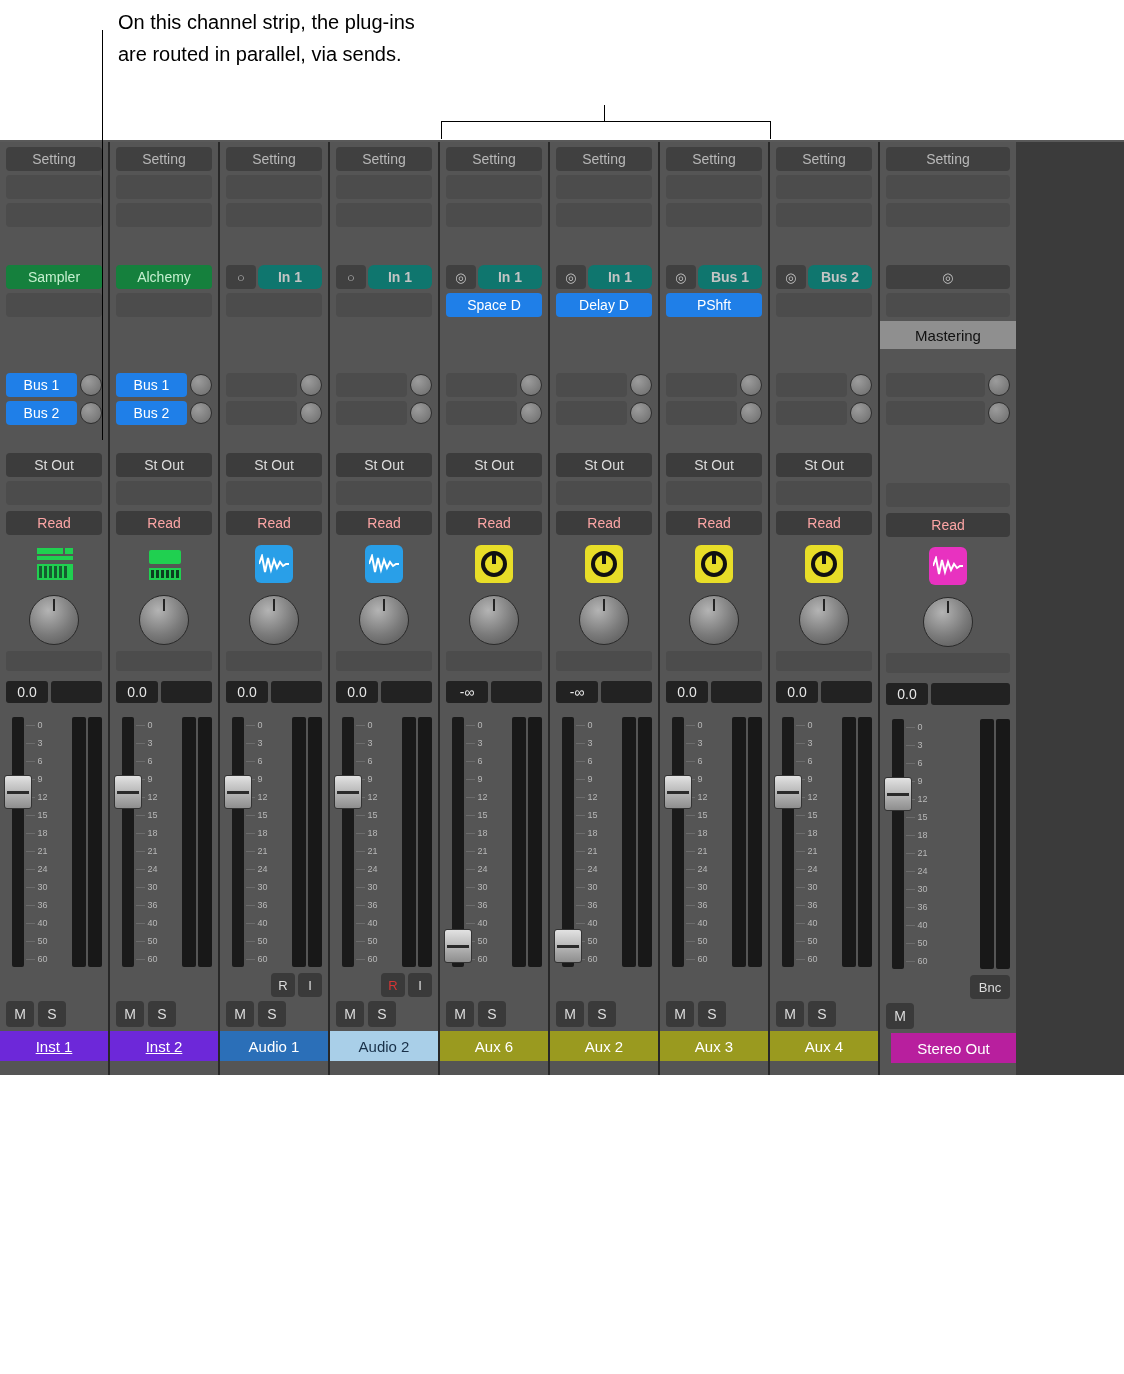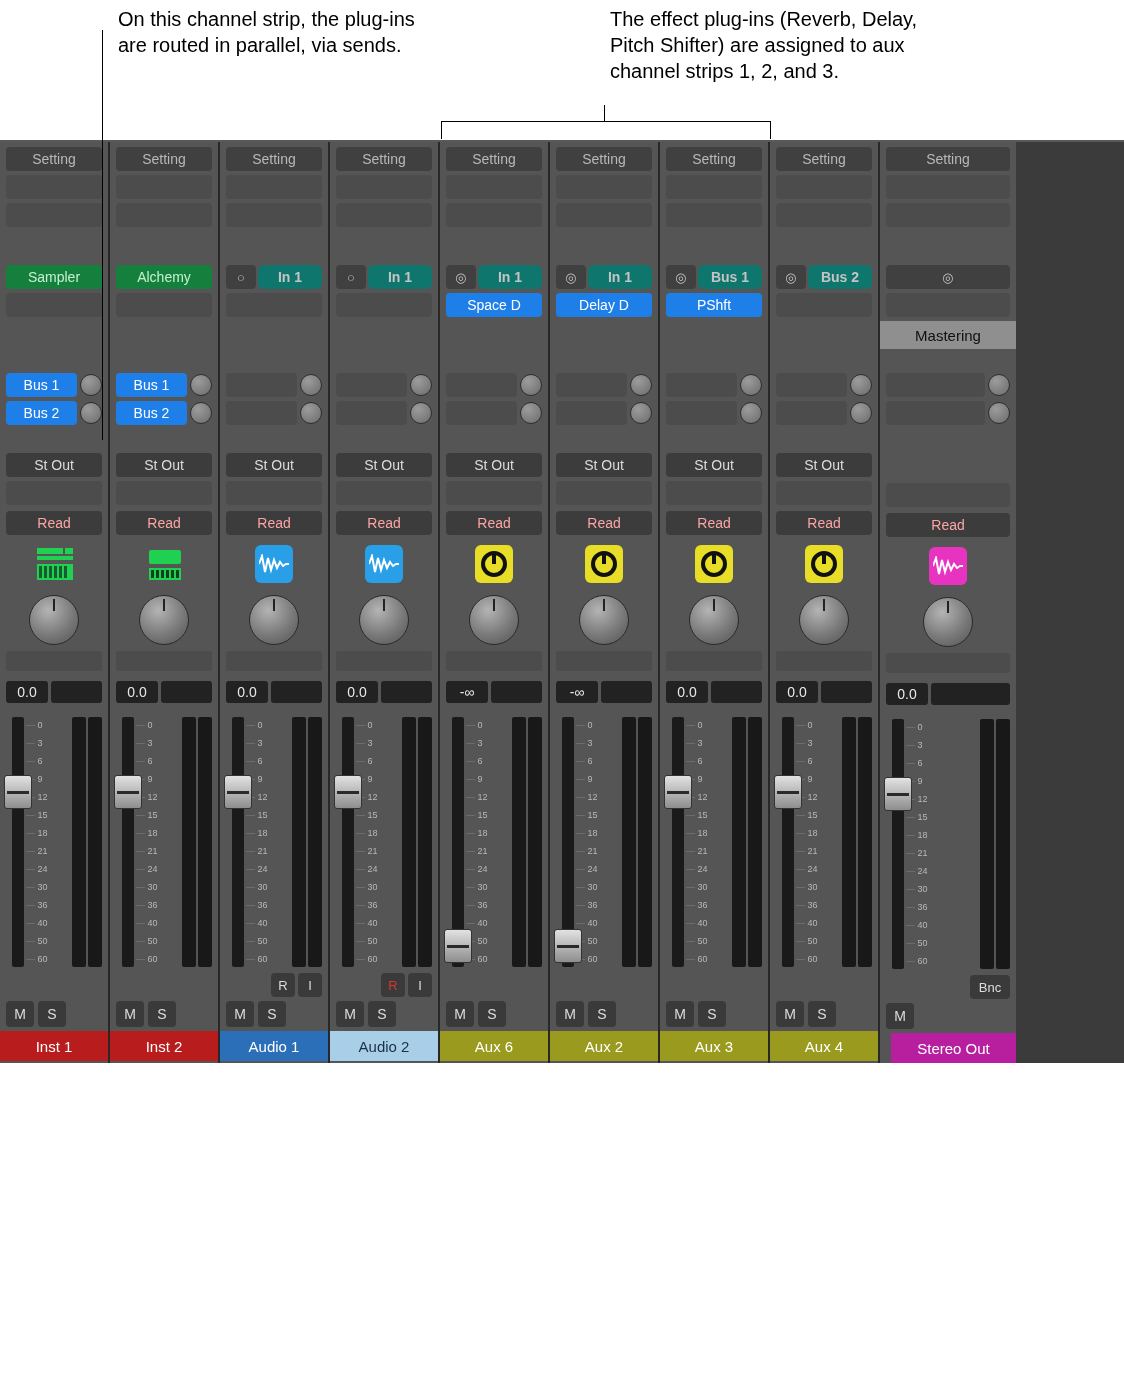--- a/index.html
+++ b/index.html
@@ -9,21 +9,21 @@
     width: 1124px;
   }
   .annotations {
     position: relative;
     height: 140px;
     width: 1124px;
   }
   .ann {
     position: absolute;
     font-size: 20px;
-    line-height: 26px;
+    line-height: 32px;
     color: #000;
   }
   .ann-left { left: 118px; top: 6px; width: 300px; }
   .ann-right { left: 610px; top: 6px; width: 340px; }
   .callout-line-left {
     position: absolute;
     left: 102px; top: 30px;
     width: 1px; height: 410px;
     background: #000;
   }
@@ -47,21 +47,21 @@
     width: 1124px;
     background: #3b3b3b;
     border-top: 2px solid #595959;
   }
   .strip {
     flex: 0 0 110px;
     display: flex;
     flex-direction: column;
     border-right: 2px solid #282828;
     background: #555555;
-    padding-bottom: 0;
+    padding-bottom: 12px;
   }
   .strip:last-child { border-right: 0; flex: 0 0 136px; }
 
   .btn {
     height: 24px;
     border-radius: 4px;
     background: #404040;
     color: #b8b8b8;
     font-size: 14px;
     display: flex; align-items: center; justify-content: center;
@@ -191,41 +191,40 @@
   .ms-btn {
     width:28px;height:26px;background:#3a3a3a;border-radius:4px;
     color:#ddd;display:flex;align-items:center;justify-content:center;font-size:14px;
   }
   .bnc-btn { width:40px; margin-left:auto;}
 
   .name-bar {
     margin-top:4px; height:30px; display:flex;align-items:center;justify-content:center;
     font-size:15px; color:#fff;
   }
-  .name-green { background:#b91c1c; }
+  .name-green { background:#6d28d9;text-decoration:underline; }
   .name-blue  { background:#2b6fb8; }
   .name-blue.sel { background:#a9cfe8; color:#183048;}
   .name-olive { background:#9a9a1f; }
   .name-magenta { background:#b81f9e;margin-left:11px; }
 
   .mastering-label {
     color:#111; font-size:15px; background:#8f8f8f;
     height:28px; display:flex;align-items:center;justify-content:center;
     margin:4px 0px 0 0px;
   }
 
   .scale span{ white-space:nowrap; }
   .scale span:before{ content:"— "; color:#7a7a7a;}
 </style>
 </head>
 <body>
 
 <div class="annotations">
   <div class="ann ann-left">On this channel strip, the plug-ins are routed in parallel, via sends.</div>
-  <div class="ann ann-right">The effect plug-ins (Reverb, Delay, Pitch Shifter) are assigned to aux channel strips 1, 2, and 3.</div>
   <div class="callout-line-left"></div>
   <div class="bracket-stem"></div>
   <div class="bracket"></div>
 </div>
 
 <div class="mixer" id="mixer">
     <div class="strip">
       <div class="btn btn-setting">Setting</div>
       <div class="slot-row"></div>
       <div class="slot-row"></div>

